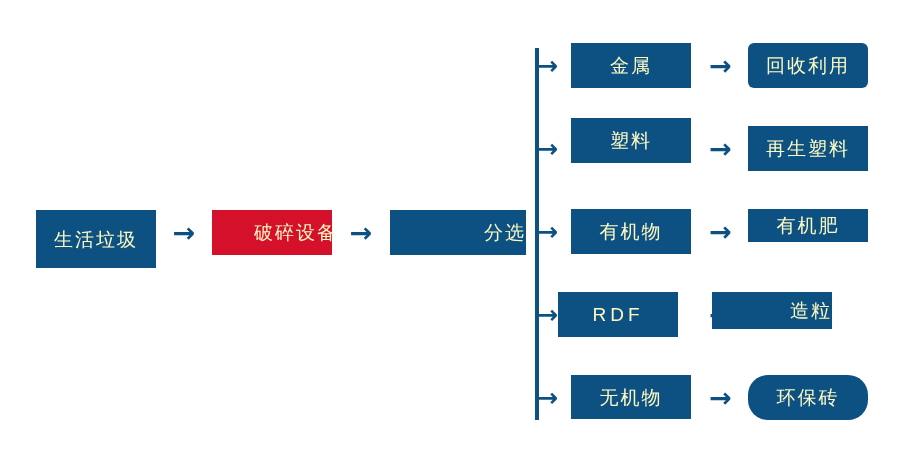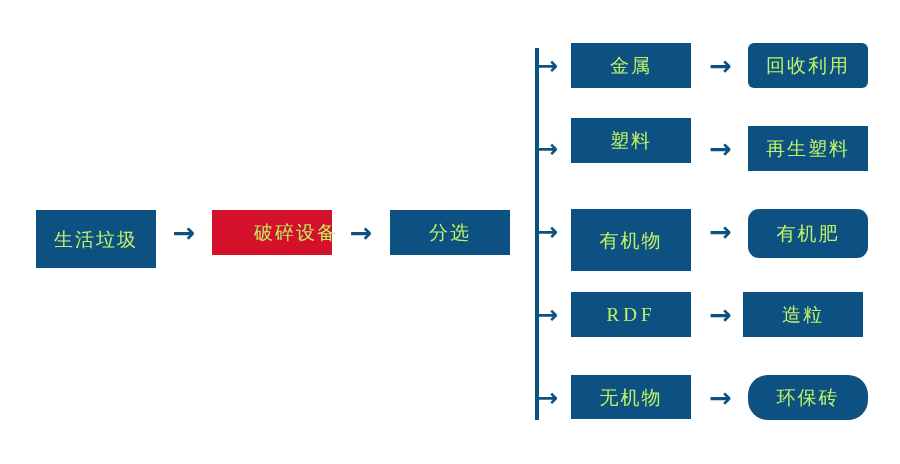--- a/index.html
+++ b/index.html
@@ -17,21 +17,21 @@
     position: relative;
     width: 900px;
     height: 464px;
     background: #ffffff;
   }
   .node {
     position: absolute;
     display: flex;
     align-items: center;
     justify-content: center;
-    color: #bef264;
+    color: #fef9c3;
     font-size: 19px;
     letter-spacing: 2px;
     line-height: 1;
     white-space: nowrap;
     box-sizing: border-box;
   }
   .node.blue { background: #0d5183; }
   .node.red  { background: #d4102a; padding-left: 48px; }
   .node.latin { letter-spacing: 4px; font-size: 19px; }
 
@@ -78,21 +78,21 @@
   </div>
 
   <div class="node red" style="left:212px; top:210px; width:120px; height:45px;">
     <span>破碎设备</span>
   </div>
 
   <div class="arrow" style="left:338px; top:210px; width:46px; height:45px;">
     <span>→</span>
   </div>
 
-  <div class="node blue" style="left:390px; top:210px; width:120px; height:45px;">
+  <div class="node blue" style="left:390px; top:210px; width:136px; height:45px;justify-content:flex-end;">
     <span>分选</span>
   </div>
 
   <div class="trunk" style="left:535px; top:48px; width:4px; height:372px;"></div>
 
   <div class="branch-arrow" style="left:537px; top:43px; width:34px; height:45px;">
     <span>→</span>
   </div>
   <div class="node blue" style="left:571px; top:43px; width:120px; height:45px;">
     <span>金属</span>
@@ -113,40 +113,40 @@
   <div class="arrow" style="left:693px; top:126px; width:55px; height:45px;">
     <span>→</span>
   </div>
   <div class="node blue" style="left:748px; top:126px; width:120px; height:45px;">
     <span>再生塑料</span>
   </div>
 
   <div class="branch-arrow" style="left:537px; top:209px; width:34px; height:45px;">
     <span>→</span>
   </div>
-  <div class="node blue" style="left:571px; top:209px; width:120px; height:62px;">
+  <div class="node blue" style="left:571px; top:209px; width:120px; height:45px;">
     <span>有机物</span>
   </div>
   <div class="arrow" style="left:693px; top:209px; width:55px; height:45px;">
     <span>→</span>
   </div>
-  <div class="node blue" style="left:748px; top:209px; width:120px; height:49px;border-radius:11px;">
+  <div class="node blue" style="left:748px; top:209px; width:120px; height:33px;">
     <span>有机肥</span>
   </div>
 
   <div class="branch-arrow" style="left:537px; top:292px; width:34px; height:45px;">
     <span>→</span>
   </div>
-  <div class="node blue latin" style="left:571px; top:292px; width:120px; height:45px;font-family:Liberation Serif, serif;">
+  <div class="node blue latin" style="left:558px; top:292px; width:120px; height:45px;">
     <span>RDF</span>
   </div>
   <div class="arrow" style="left:693px; top:292px; width:55px; height:45px;">
     <span>→</span>
   </div>
-  <div class="node blue" style="left:743px; top:292px; width:120px; height:45px;">
+  <div class="node blue" style="left:712px; top:292px; width:120px; height:37px;justify-content:flex-end;">
     <span>造粒</span>
   </div>
 
   <div class="branch-arrow" style="left:537px; top:375px; width:34px; height:45px;">
     <span>→</span>
   </div>
   <div class="node blue" style="left:571px; top:375px; width:120px; height:44px;">
     <span>无机物</span>
   </div>
   <div class="arrow" style="left:693px; top:375px; width:55px; height:45px;">

